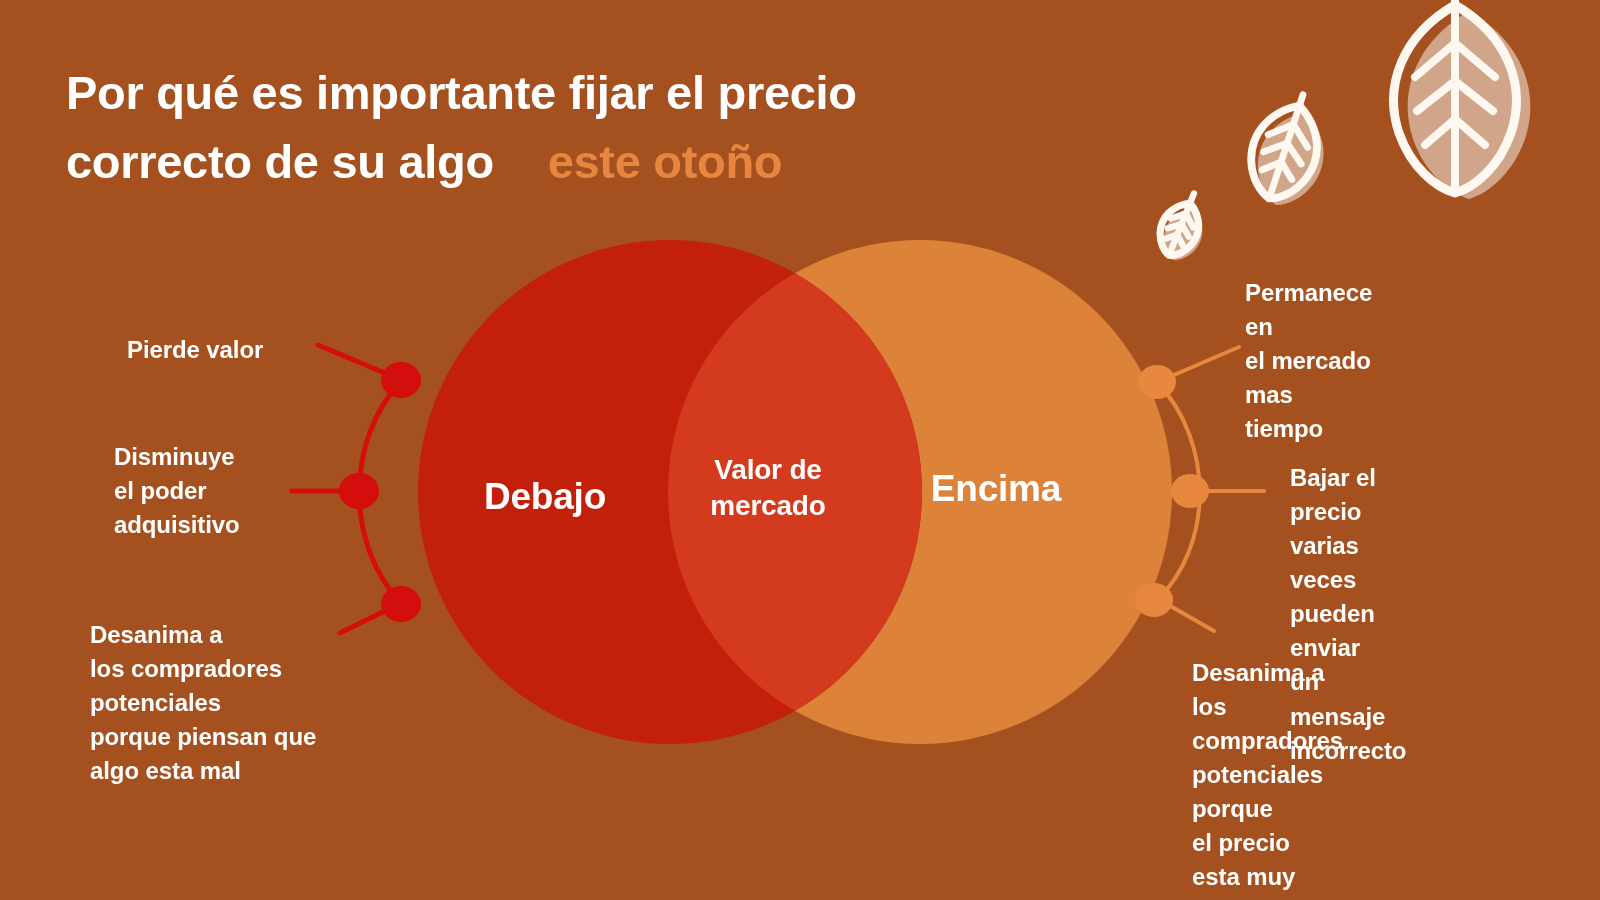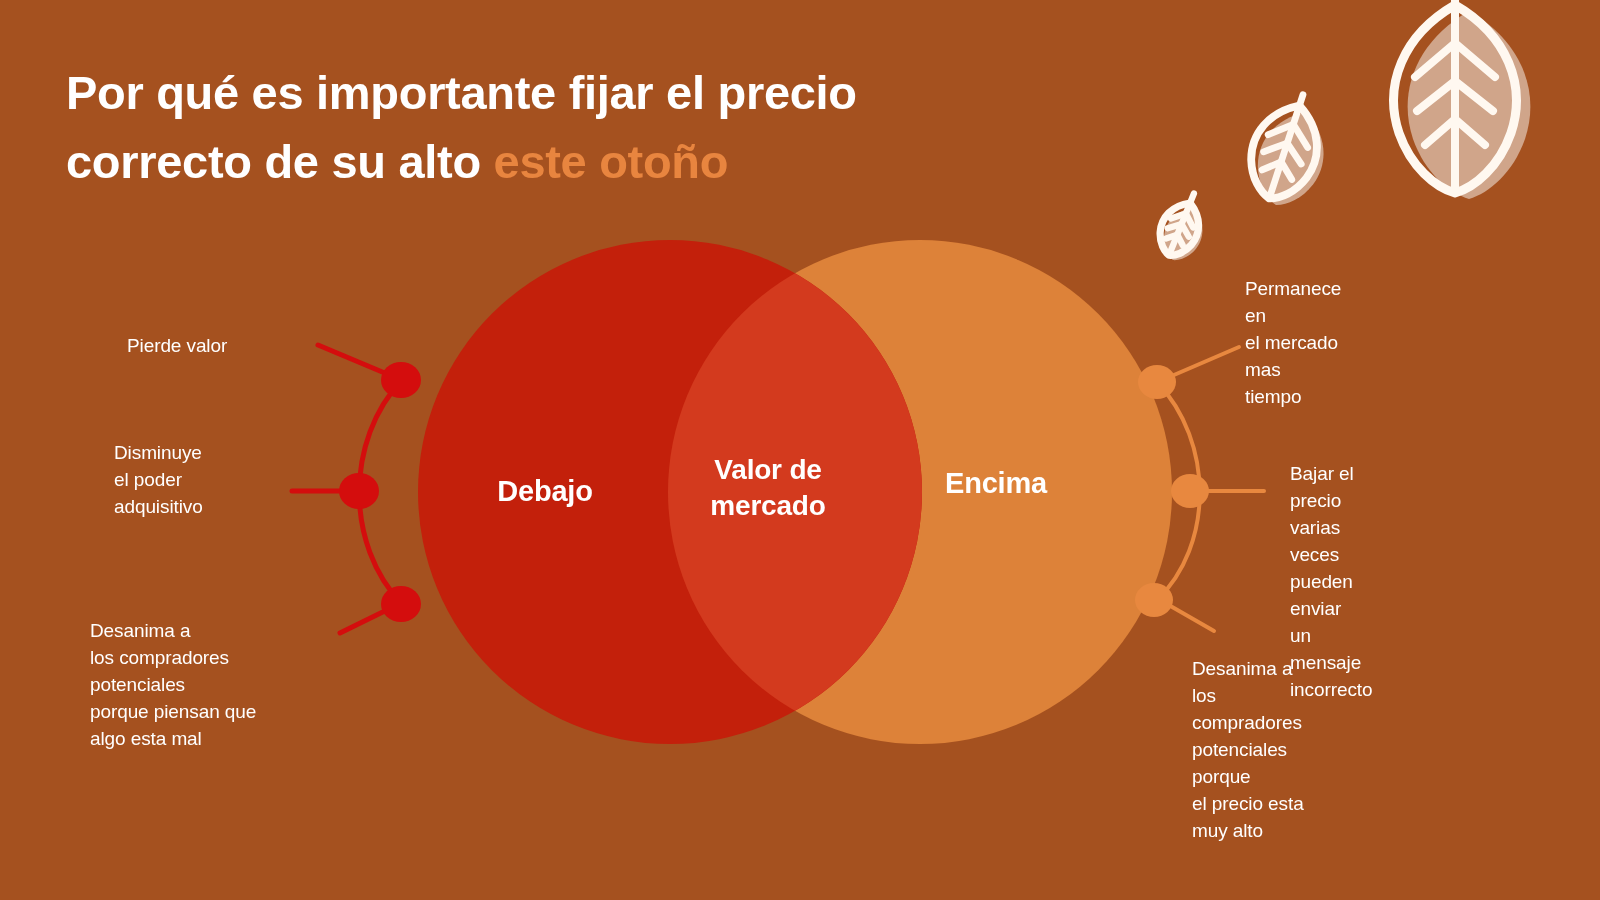--- a/index.html
+++ b/index.html
@@ -16,44 +16,44 @@
   #title {
     position:absolute;
     left:66px; top:58px;
     width:1010px;
     font-size:47px;
     font-weight:bold;
     line-height:1.47;
     color:#FFFFFF;
     letter-spacing:-0.3px;
   }
-  #title .accent { color:#E8853F; }
+  #title .accent { color:#E8853F;margin-left:41px; }
 
   
   #venn { position:absolute; left:0; top:0; width:1600px; height:900px; }
 
   .venn-label {
     position:absolute;
     color:#FFFFFF;
     font-weight:bold;
     text-align:center;
     line-height:1.28;
-    font-size:29px;
+    font-size:37px;
     letter-spacing:-0.2px;
   }
   #venn-label-left   { left:430px; top:473px; width:230px; }
   #venn-label-center { left:672px; top:452px; width:192px; font-size:28px; }
   #venn-label-right  { left:892px; top:465px; width:208px;text-align:center; }
 
   
   .side-label {
     position:absolute;
     color:#FFFFFF;
-    font-weight:normal;
-    font-size:19px;
+    font-weight:bold;
+    font-size:24px;
     line-height:1.42;
     letter-spacing:-0.1px;
     white-space:pre-line;
   }
   .side-label.right { text-align:left; }
 
   #lbl-l0 { left:127px; top:333px; }
   #lbl-l1 { left:114px; top:440px; }
   #lbl-l2 { left:90px;  top:618px; }
 
@@ -61,21 +61,21 @@
   #lbl-r1 { left:1290px; top:445px;margin-top:16px; }
   #lbl-r2 { left:1192px; top:656px; }
 </style>
 </head>
 <body>
 
 <div id="stage">
 
   <h1 id="title">
     <span>Por qué es importante fijar el precio</span><br>
-    <span>correcto de su alto </span><span class="accent">este otoño</span>
+    <span>correcto de su algo </span><span class="accent">este otoño</span>
   </h1>
 
   <svg id="venn" viewBox="0 0 1600 900">
     <defs>
       <clipPath id="clipLeft">
           <circle cx="670" cy="492" r="252"></circle>
         </clipPath>
     </defs>
 
     <circle cx="920" cy="492" r="252" fill="#DD8239"></circle>

